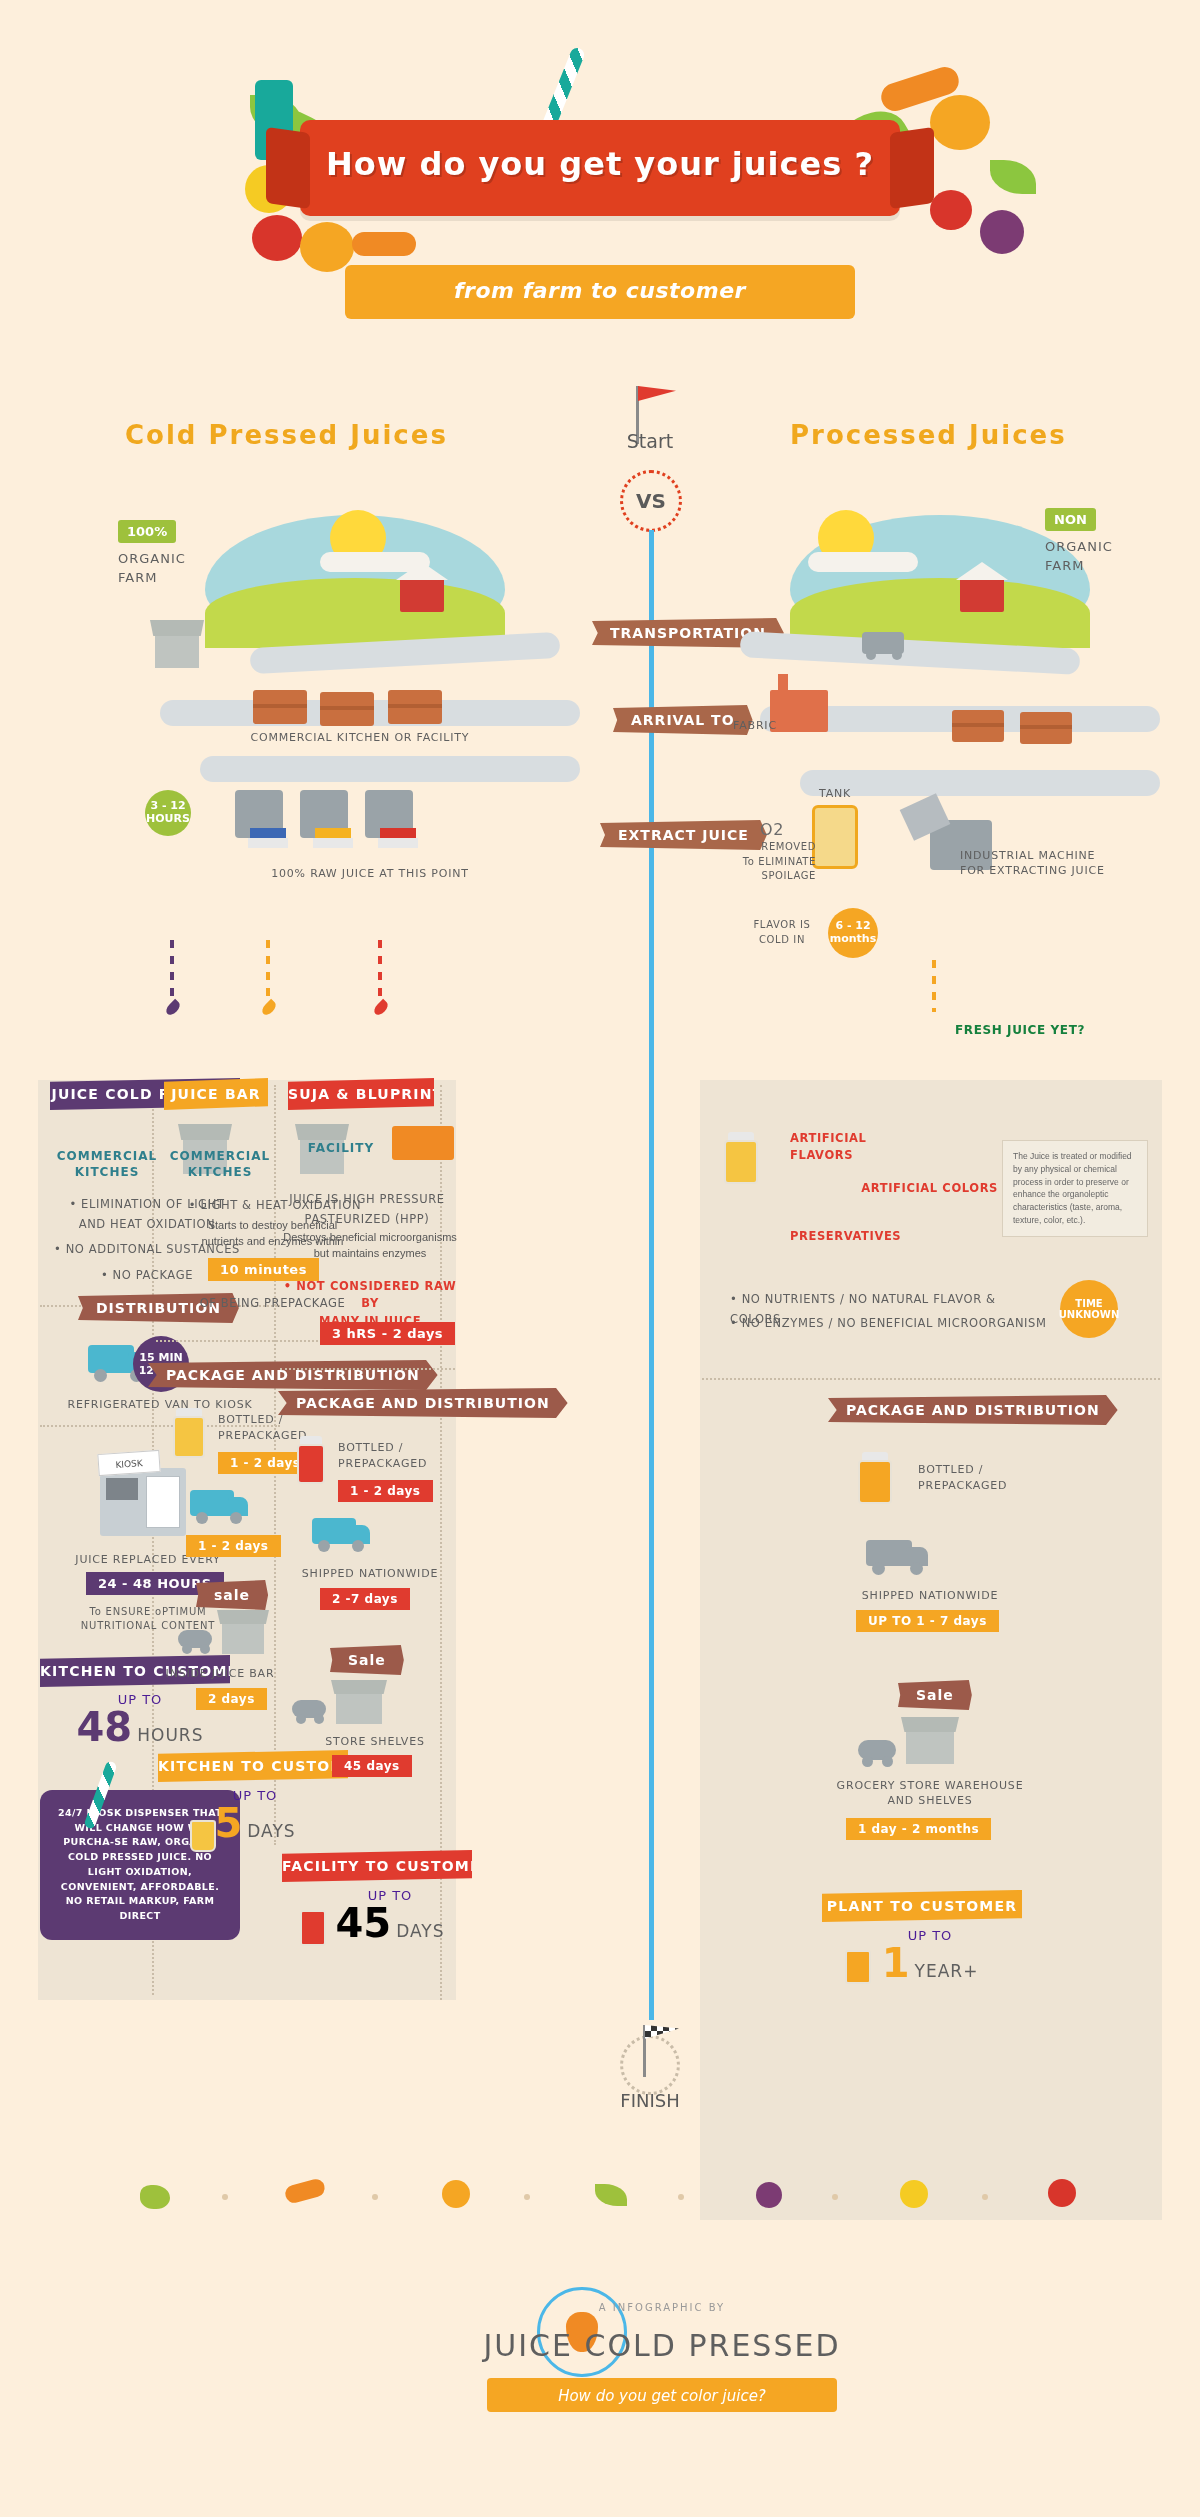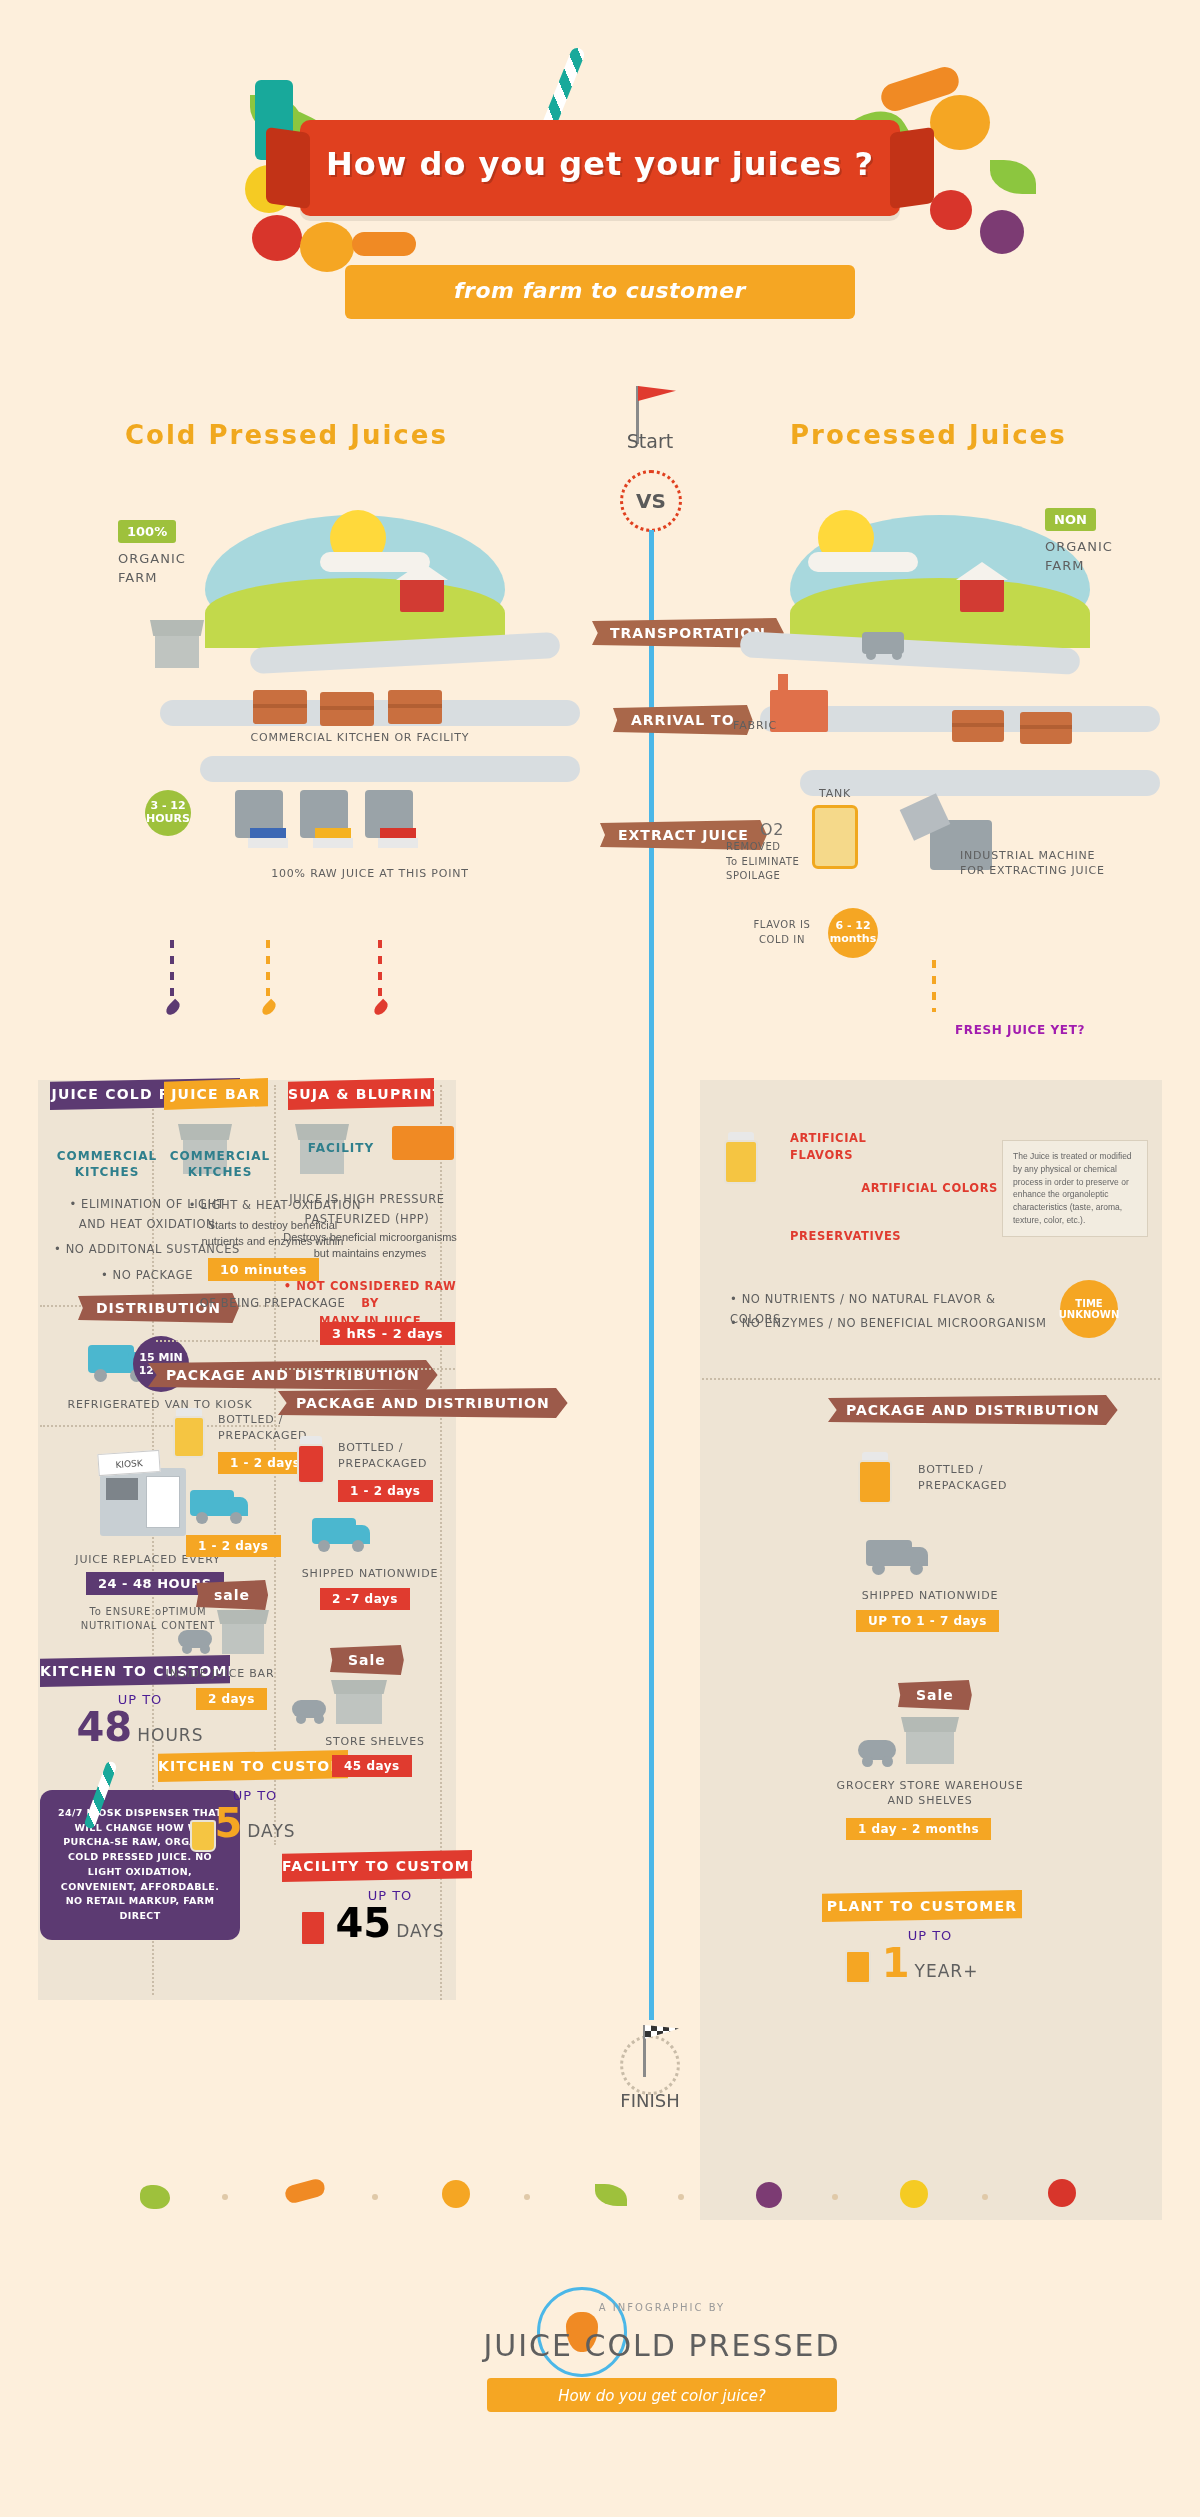--- a/index.html
+++ b/index.html
@@ -274,36 +274,36 @@
   <div class="smallcap" style="left:710px;top:718px;width:90px;">FABRIC</div>
 
   <div class="crate" style="left:952px;top:710px;width:52px;height:32px;"></div>
   <div class="crate" style="left:1020px;top:712px;width:52px;height:32px;"></div>
 
   <div>
     <div style="position:absolute;left:812px;top:805px;width:46px;height:64px;background:#f5d98a;border-radius:6px;border:3px solid #f0a81e;"></div>
   </div>
   <div class="smallcap" style="left:798px;top:786px;width:74px;">TANK</div>
   <div class="lbl" style="left:760px;top:818px;font-size:16px;color:#6b6b6b;">O2</div>
-  <div class="lbl" style="left:726px;top:840px;white-space:pre-line;font-size:10px;text-align:left;width:90px;">REMOVED
+  <div class="lbl" style="left:726px;top:840px;white-space:pre-line;font-size:10px;text-align:right;width:90px;">REMOVED
 To ELIMINATE
 SPOILAGE</div>
   <div class="lbl" style="left:742px;top:918px;white-space:pre-line;font-size:10px;text-align:center;width:80px;">FLAVOR IS
 COLD IN</div>
   <div class="orangepill" style="left:828px;top:908px;white-space:pre-line;">6 - 12
 months</div>
 
   <div>
     <div style="position:absolute;left:930px;top:820px;width:62px;height:50px;background:#9aa3a8;border-radius:4px;"></div>
     <div style="position:absolute;left:905px;top:800px;width:40px;height:34px;background:#b6bcc0;transform:rotate(-25deg);"></div>
   </div>
   <div class="smallcap" style="left:960px;top:848px;width:190px;white-space:pre-line;text-align:left;">INDUSTRIAL MACHINE
 FOR EXTRACTING JUICE</div>
 
-  <div class="lbl" style="left:955px;top:1022px;color:#a21caf;font-size:12px;font-weight:bold;">FRESH JUICE YET?</div>
+  <div class="lbl" style="left:955px;top:1022px;color:#15803d;font-size:12px;font-weight:bold;">FRESH JUICE YET?</div>
 
   <div>
     <div style="position:absolute;left:170px;top:940px;width:4px;height:60px;background:repeating-linear-gradient(180deg,#5c3a72 0 8px,transparent 8px 16px);"></div>
     <div style="position:absolute;left:266px;top:940px;width:4px;height:60px;background:repeating-linear-gradient(180deg,#f5a623 0 8px,transparent 8px 16px);"></div>
     <div style="position:absolute;left:378px;top:940px;width:4px;height:60px;background:repeating-linear-gradient(180deg,#e03b2f 0 8px,transparent 8px 16px);"></div>
     <div style="position:absolute;left:168px;top:1000px;width:10px;height:16px;background:#5c3a72;border-radius:0 50% 50% 50%;transform:rotate(45deg);"></div>
     <div style="position:absolute;left:264px;top:1000px;width:10px;height:16px;background:#f5a623;border-radius:0 50% 50% 50%;transform:rotate(45deg);"></div>
     <div style="position:absolute;left:376px;top:1000px;width:10px;height:16px;background:#e03b2f;border-radius:0 50% 50% 50%;transform:rotate(45deg);"></div>
     <div style="position:absolute;left:932px;top:960px;width:4px;height:52px;background:repeating-linear-gradient(180deg,#f5a623 0 8px,transparent 8px 16px);"></div>
   </div>

